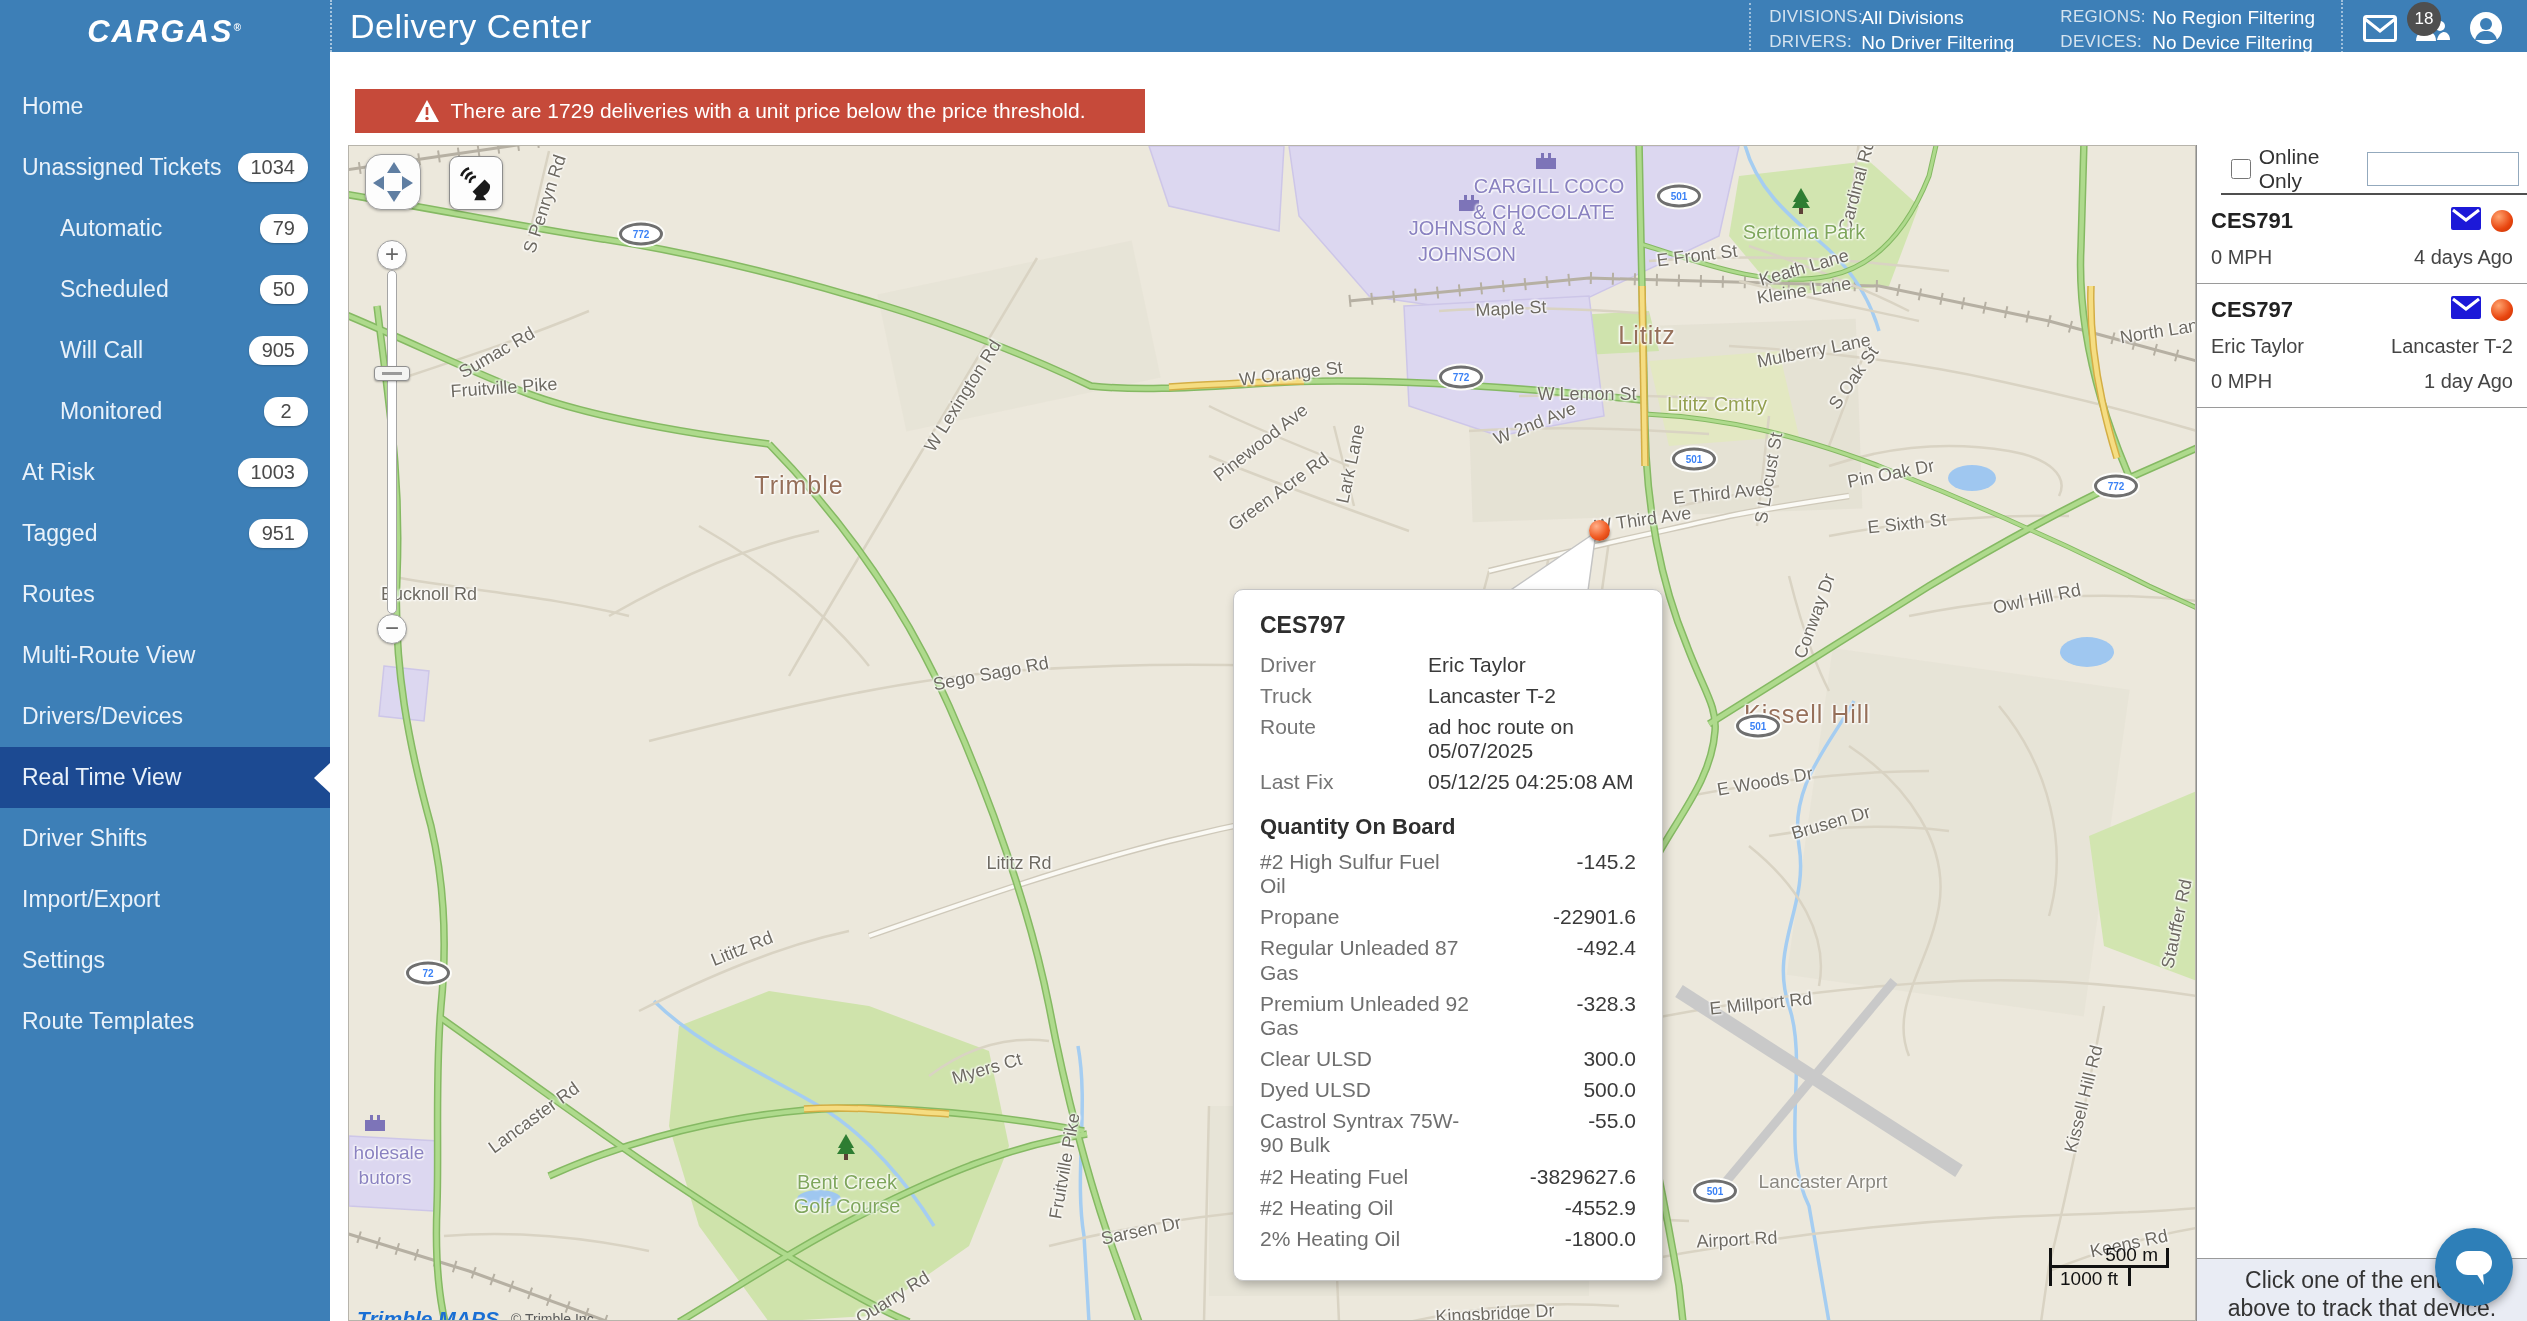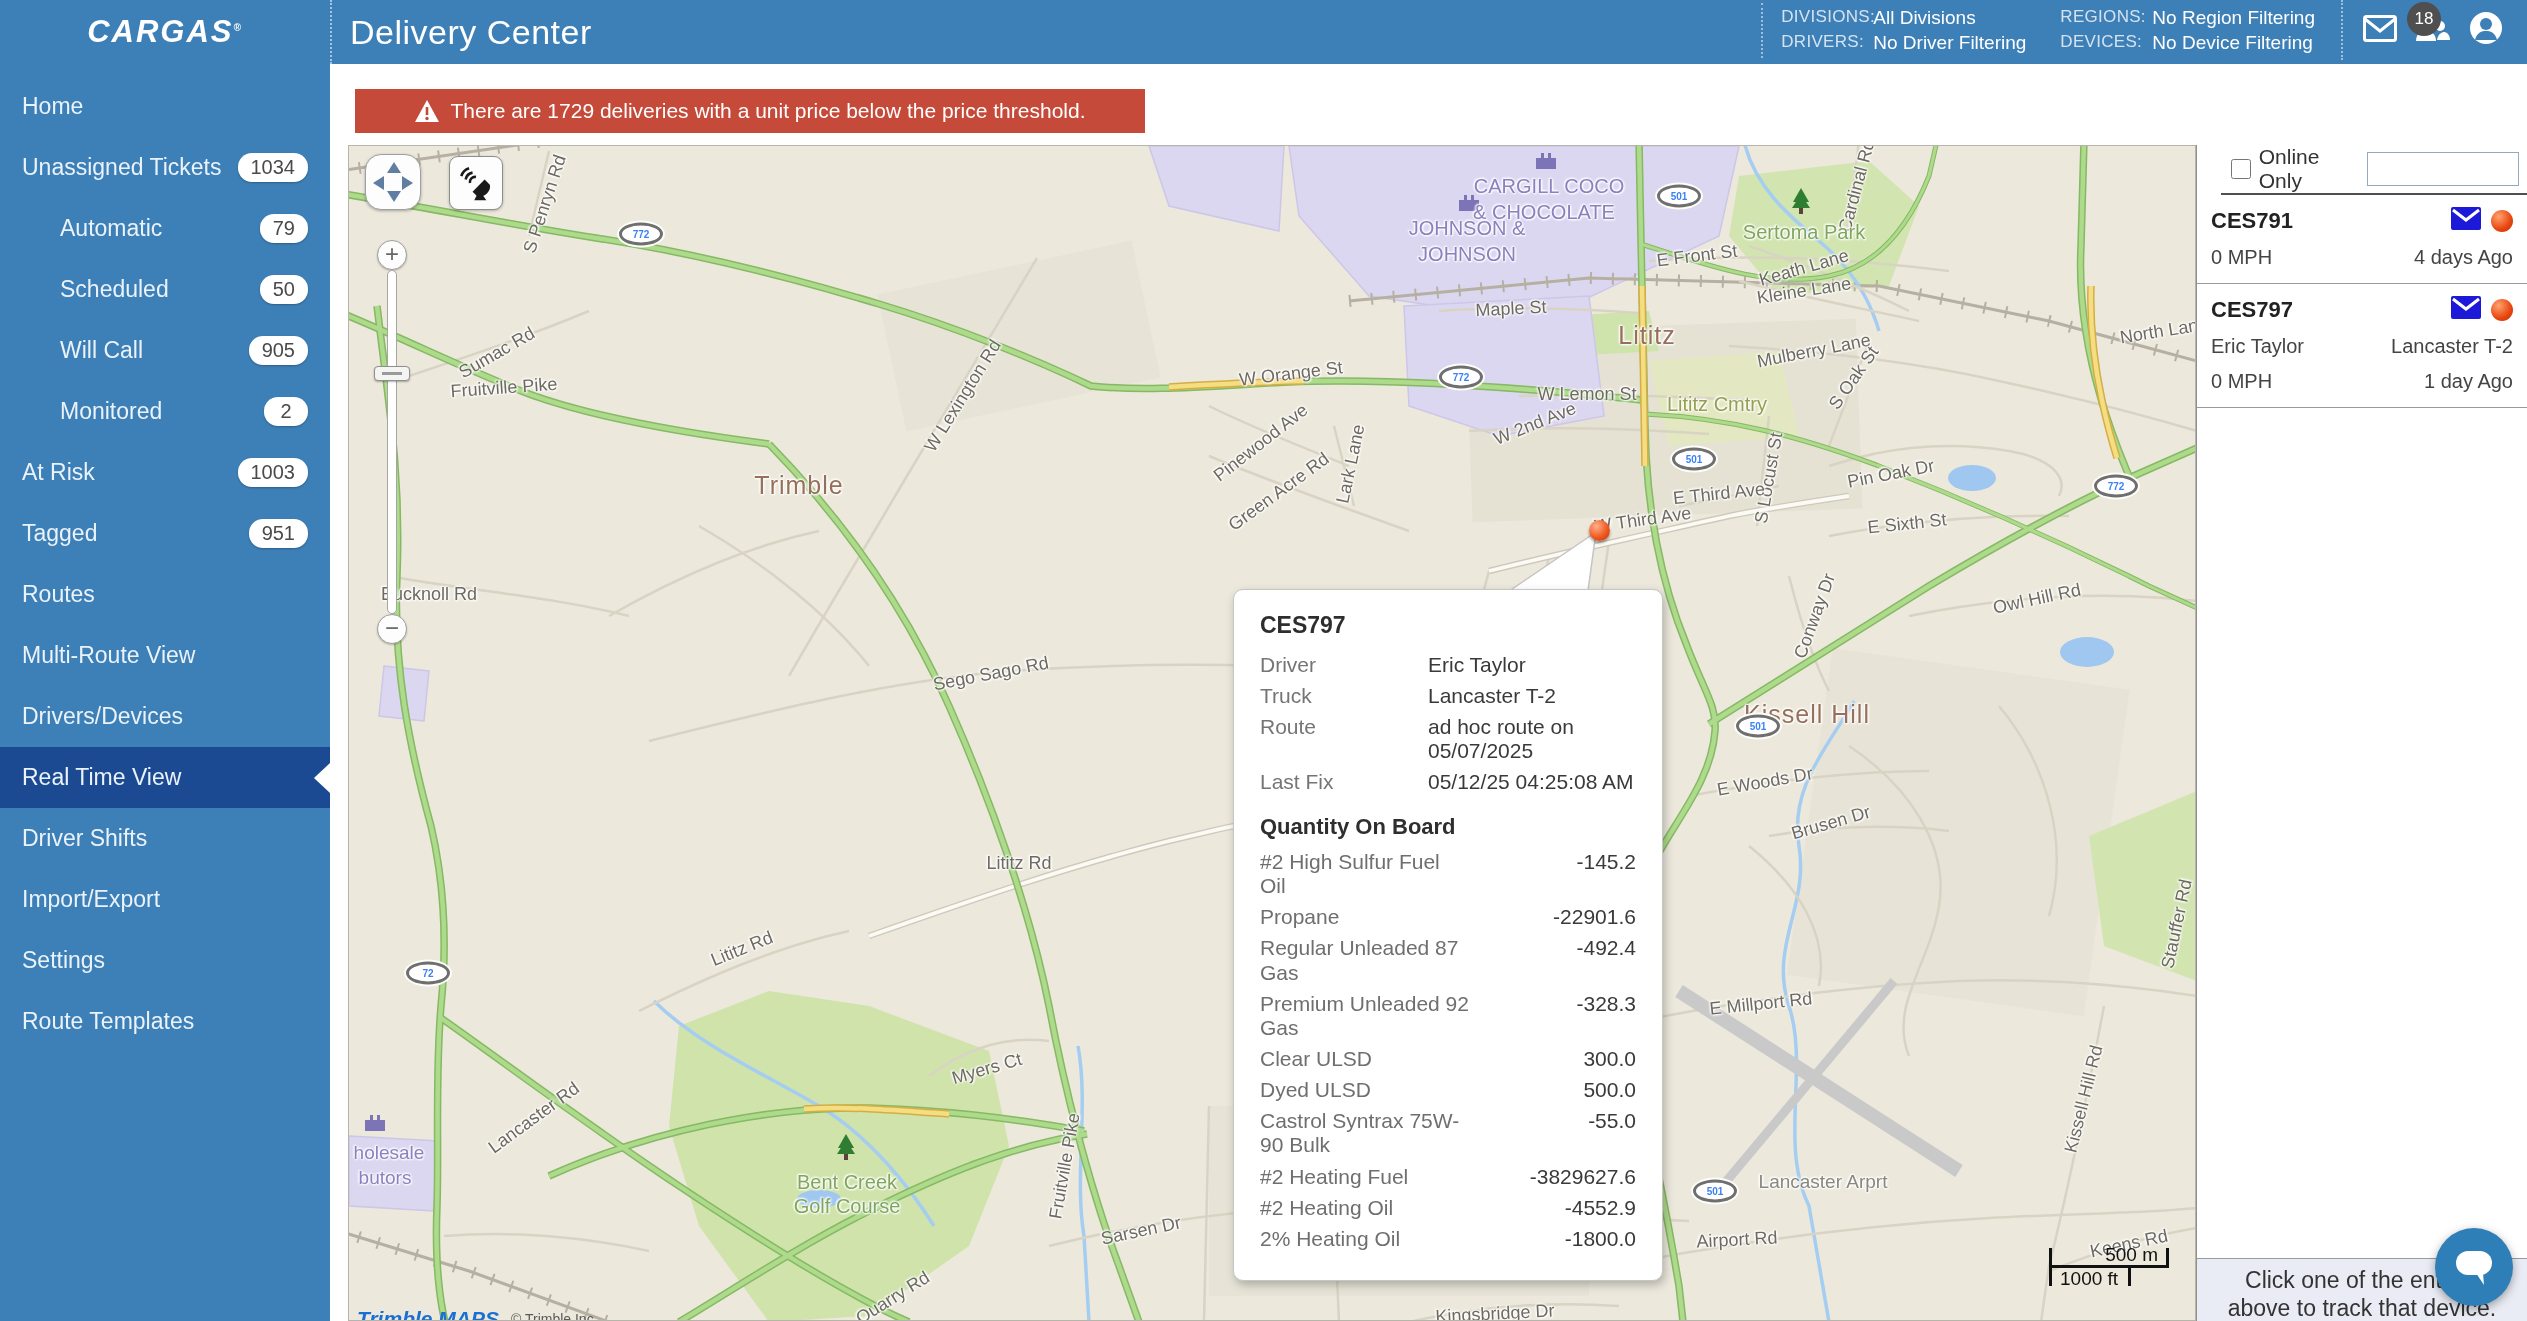--- a/index.html
+++ b/index.html
@@ -18,26 +18,26 @@
   .side-item.active { background:#1c4a92; }
   .side-item.active::after { content:""; position:absolute; right:0; top:50%;
       transform:translateY(-50%); width:0; height:0;
       border-top:15px solid transparent; border-bottom:15px solid transparent;
       border-right:16px solid #ffffff; }
   .badge { position:absolute; right:22px; background:#fff; color:#4a4a4a;
            font-size:20px; padding:3px 13px; border-radius:14px; min-width:44px;
            text-align:center; box-shadow:0 1px 2px rgba(0,0,0,.25); }
 
   
-  #header { position:absolute; left:330px; top:0; width:2197px; height:64px;
+  #header { position:absolute; left:330px; top:0; width:2197px; height:52px;
             background:#3d7fb7; border-left:2px dotted rgba(255,255,255,.55);
             display:flex; align-items:center; z-index:25; }
   #page-title { color:#fff; font-size:34px; font-weight:200; padding-left:18px; letter-spacing:.5px; }
   #hdr-right { position:absolute; right:0; top:0; height:60px; display:flex; align-items:center; }
-  #hdr-filters { display:flex; gap:34px; border-left:2px dotted rgba(255,255,255,.5);
+  #hdr-filters { display:flex; gap:46px; border-left:2px dotted rgba(255,255,255,.5);
                  padding:4px 26px 4px 18px; }
   .f-col { display:flex; flex-direction:column; gap:3px; }
   .f-row { display:flex; }
   .f-label { color:rgba(255,255,255,.78); font-size:17px; width:92px; letter-spacing:.3px; }
   .f-value { color:#fff; font-size:19px; white-space:nowrap; }
   #hdr-icons { display:flex; align-items:center; gap:16px; height:60px;
                border-left:2px dotted rgba(255,255,255,.5); padding:0 24px 0 20px; position:relative; }
   #notif-badge { position:absolute; left:64px; top:2px; background:#4f4f4f; color:#fff;
                  font-size:17px; width:34px; height:34px; border-radius:50%;
                  display:flex; align-items:center; justify-content:center; z-index:2; }

